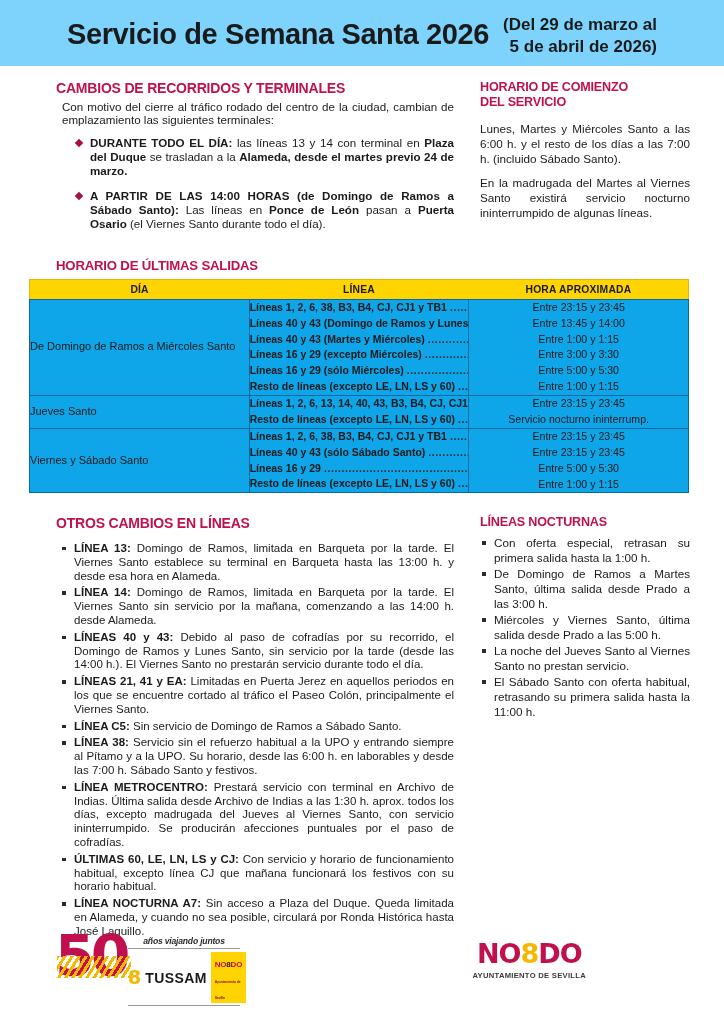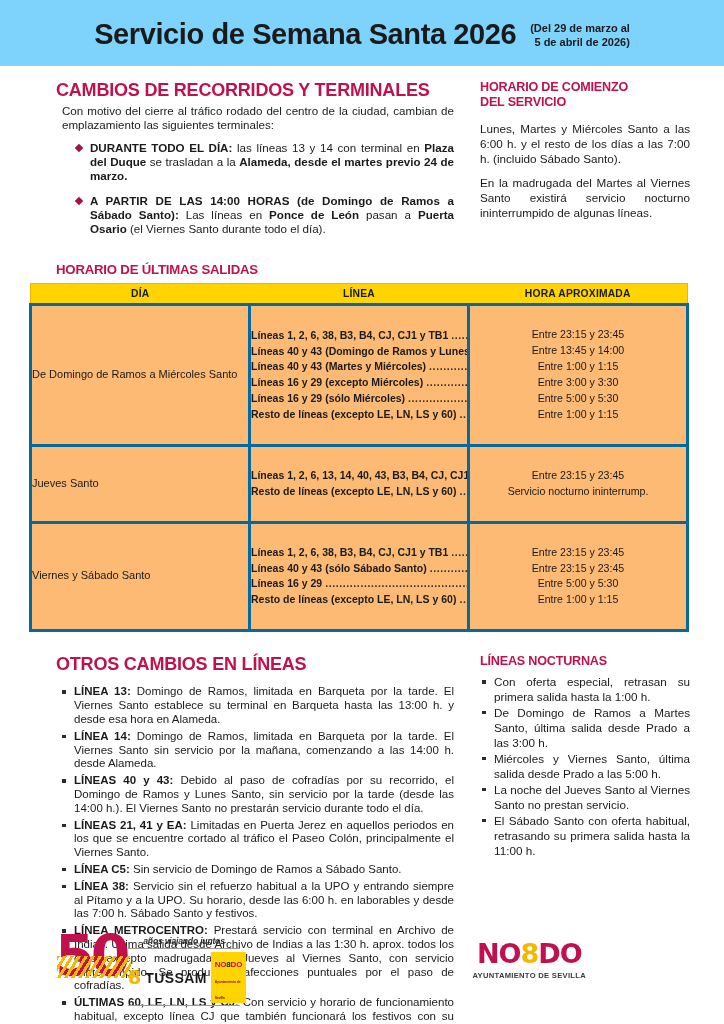--- a/index.html
+++ b/index.html
@@ -28,21 +28,21 @@
     box-sizing: border-box;
   }
   .banner-title {
     font-size: 29px;
     font-weight: bold;
     color: #1a1a1a;
     letter-spacing: -0.4px;
     white-space: nowrap;
   }
   .banner-dates {
-    font-size: 11px;
+    font-size: 17px;
     font-weight: bold;
     color: #1a1a1a;
     line-height: 1.25;
     text-align: right;
     white-space: nowrap;
     padding-top: 3px;
   }
 
   
   .page {
@@ -61,21 +61,21 @@
   }
   .col-right {
     width: 236px;
     padding-left: 26px;
     box-sizing: border-box;
   }
 
   .sec-title {
     color: #C0114E;
     font-weight: bold;
-    font-size: 18px;
+    font-size: 14px;
     letter-spacing: -0.2px;
     margin: 0 0 3px 0;
     line-height: 1.18;
   }
   .sec-title.right {
     font-size: 12.6px;
   }
 
   .body-text {
     font-size: 11.6px;
@@ -170,24 +170,24 @@
     background: #FFD400;
     color: #1a1a1a;
     font-size: 10.3px;
     font-weight: bold;
     letter-spacing: 0.2px;
     padding: 4px 0 4px 0;
     text-align: center;
     border: none;
   }
   table.sched td {
-    background: #fdba74;
-    border: 3px solid #0369a1;
+    background: #0ea5e9;
+    border: 1px solid #0369a1;
     vertical-align: middle;
-    padding: 21px 0;
+    padding: 0 0;
   }
   td.c-day {
     width: 120px;
     text-align: left;
     font-size: 11px;
     font-weight: normal;
     line-height: 1.45;
   }
   td.c-line {
     width: 345px;
@@ -476,21 +476,21 @@
     <div class="col-left">
       <div class="sec-title">OTROS CAMBIOS EN LÍNEAS</div>
       <ul class="square">
         <li><b>LÍNEA 13:</b><span> Domingo de Ramos, limitada en Barqueta por la tarde. El Viernes Santo establece su terminal en Barqueta hasta las 13:00 h. y desde esa hora en Alameda.</span></li>
         <li><b>LÍNEA 14:</b><span> Domingo de Ramos, limitada en Barqueta por la tarde. El Viernes Santo sin servicio por la mañana, comenzando a las 14:00 h. desde Alameda.</span></li>
         <li><b>LÍNEAS 40 y 43:</b><span> Debido al paso de cofradías por su recorrido, el Domingo de Ramos y Lunes Santo, sin servicio por la tarde (desde las 14:00 h.). El Viernes Santo no prestarán servicio durante todo el día.</span></li>
         <li><b>LÍNEAS 21, 41 y EA:</b><span> Limitadas en Puerta Jerez en aquellos periodos en los que se encuentre cortado al tráfico el Paseo Colón, principalmente el Viernes Santo.</span></li>
         <li><b>LÍNEA C5:</b><span> Sin servicio de Domingo de Ramos a Sábado Santo.</span></li>
         <li><b>LÍNEA 38:</b><span> Servicio sin el refuerzo habitual a la UPO y entrando siempre al Pítamo y a la UPO. Su horario, desde las 6:00 h. en laborables y desde las 7:00 h. Sábado Santo y festivos.</span></li>
         <li><b>LÍNEA METROCENTRO:</b><span> Prestará servicio con terminal en Archivo de Indias. Última salida desde Archivo de Indias a las 1:30 h. aprox. todos los días, excepto madrugada del Jueves al Viernes Santo, con servicio ininterrumpido. Se producirán afecciones puntuales por el paso de cofradías.</span></li>
-        <li><b>ÚLTIMAS 60, LE, LN, LS y CJ:</b><span> Con servicio y horario de funcionamiento habitual, excepto línea CJ que también funcionará los festivos con su horario habitual.</span></li>
+        <li><b>ÚLTIMAS 60, LE, LN, LS y CJ:</b><span> Con servicio y horario de funcionamiento habitual, excepto línea CJ que mañana funcionará los festivos con su horario habitual.</span></li>
         <li><b>LÍNEA NOCTURNA A7:</b><span> Sin acceso a Plaza del Duque. Queda limitada en Alameda, y cuando no sea posible, circulará por Ronda Histórica hasta José Laguillo.</span></li>
       </ul>
     </div>
 
     <div class="col-right">
       <div class="sec-title right">LÍNEAS NOCTURNAS</div>
       <ul class="square">
         <li>Con oferta especial, retrasan su primera salida hasta la 1:00 h.</li>
         <li>De Domingo de Ramos a Martes Santo, última salida desde Prado a las 3:00 h.</li>
         <li>Miércoles y Viernes Santo, última salida desde Prado a las 5:00 h.</li>

